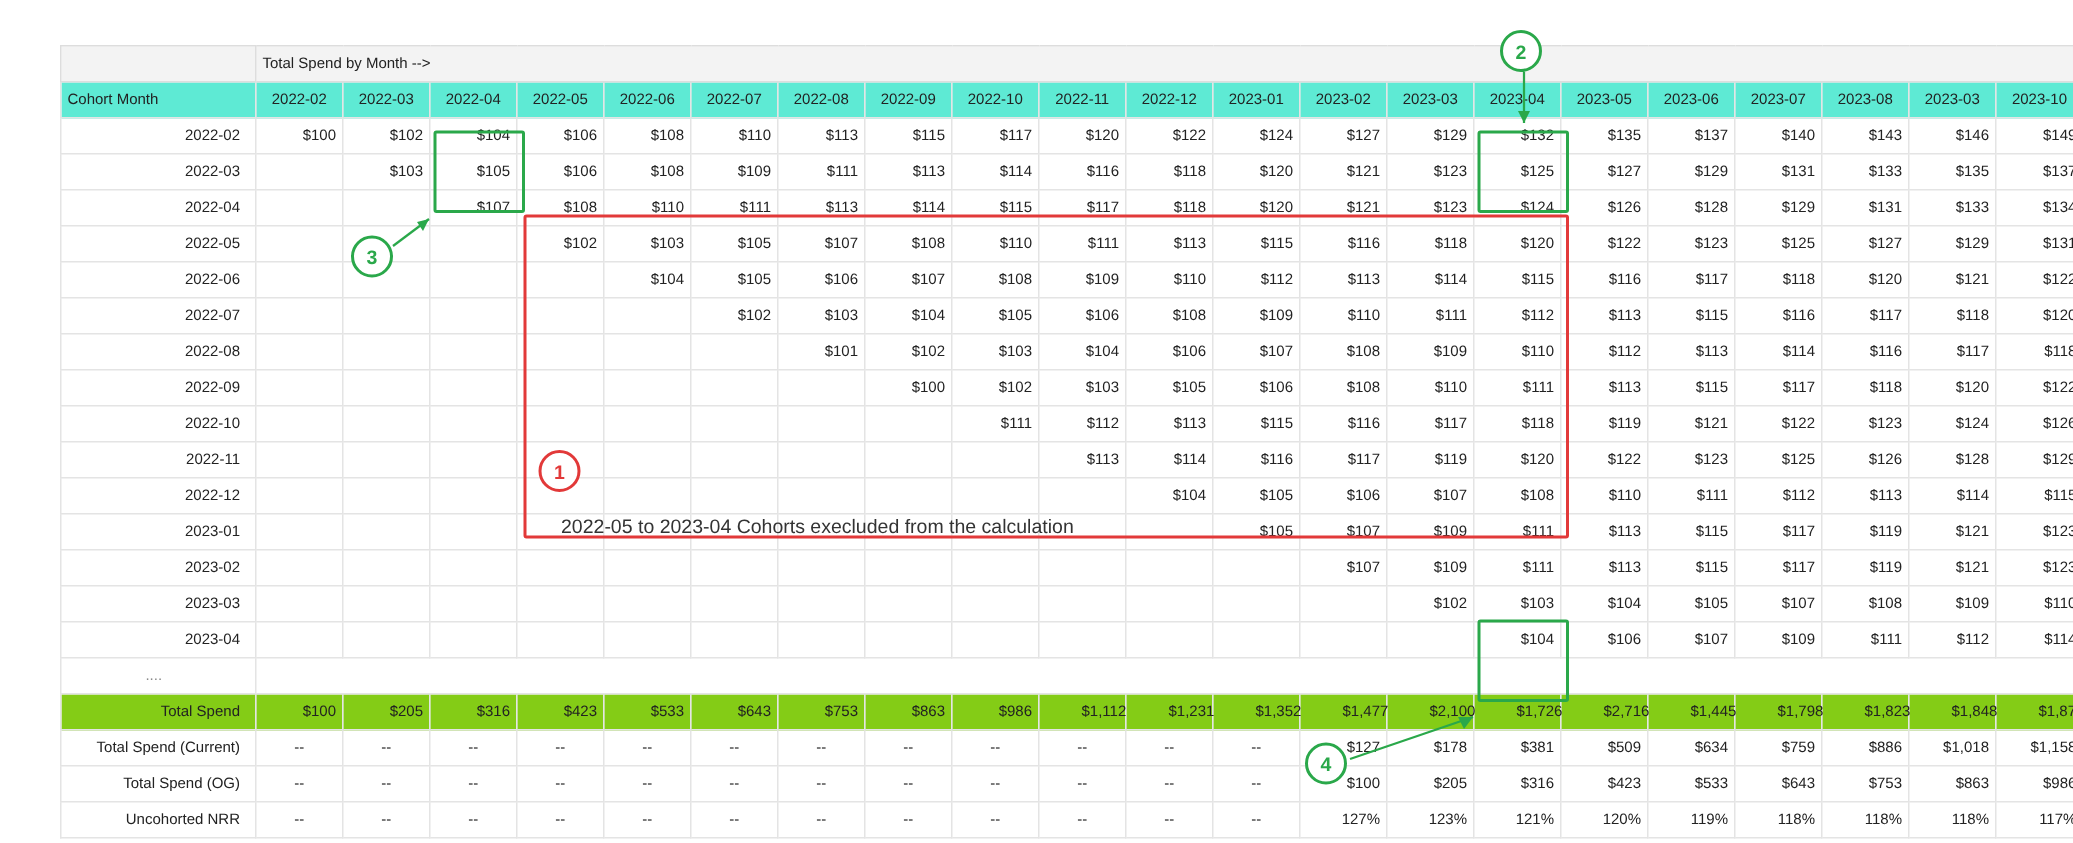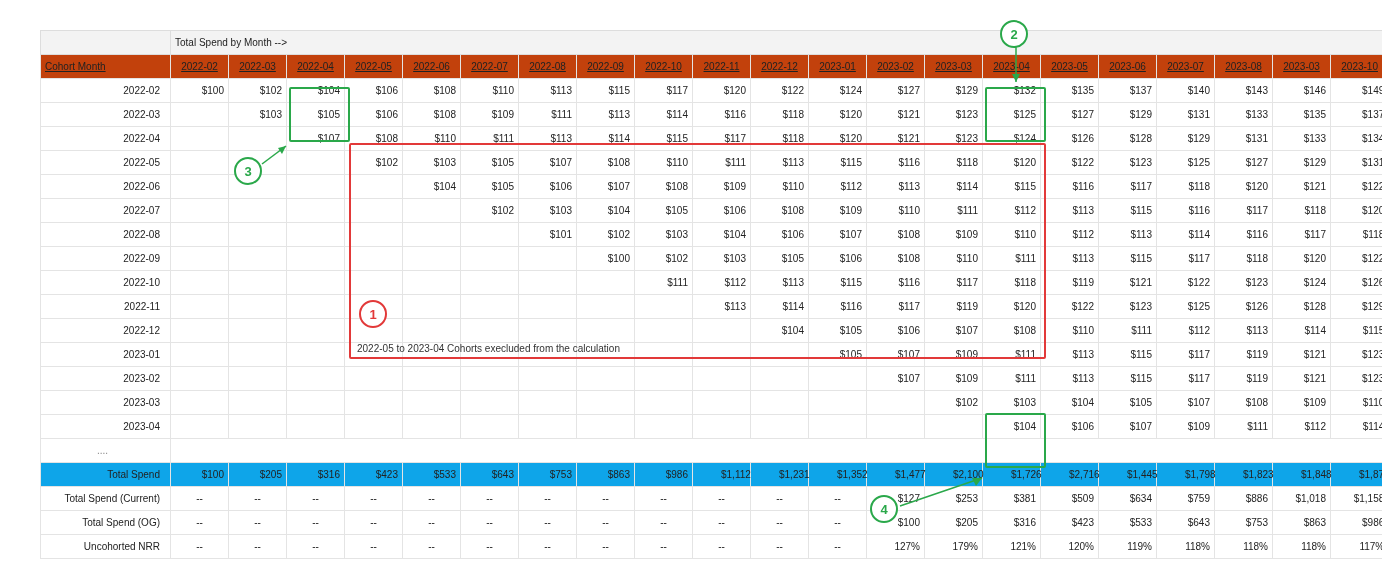--- a/index.html
+++ b/index.html
@@ -38,41 +38,40 @@
   tr.title-row td {
     background: #f3f3f3;
     border-color: #ddd;
   }
   tr.title-row td.title-cell {
     text-align: left;
     padding-left: 4px;
     font-weight: normal;
   }
   tr.header-row th {
-    background: #c2410c;
+    background: #5eead4;
     font-weight: normal;
     text-align: center;
-    text-decoration: underline;
   }
   tr.header-row th.lab {
     text-align: left;
     padding-left: 4px;
   }
   td.empty {
     color: transparent;
   }
   tr.dots td.lab {
      text-align: center;
      color:#888;
   }
   tr.totals-sep td {
     border-top: 1.5px solid #666;
   }
   tr.sum td.lab { }
-  tr.sum td { background: #0ea5e9; padding-left: 28px; }
+  tr.sum td { background: #84cc16; padding-left: 28px; }
   tr.sum2 td.lab {}
   tr.sum td, tr.sum2 td { }
   td.dash { text-align:center; }
   
   .anno-box {
     position: absolute;
     box-sizing: border-box;
     pointer-events: none;
     z-index: 50;
   }
@@ -541,21 +540,21 @@
           <td class="dash">--</td>
           <td class="dash">--</td>
           <td class="dash">--</td>
           <td class="dash">--</td>
           <td class="dash">--</td>
           <td class="dash">--</td>
           <td class="dash">--</td>
           <td class="dash">--</td>
           <td class="dash">--</td>
           <td>$127</td>
-          <td>$253</td>
+          <td>$178</td>
           <td>$381</td>
           <td>$509</td>
           <td>$634</td>
           <td>$759</td>
           <td>$886</td>
           <td>$1,018</td>
           <td>$1,158</td>
         </tr>
         <tr class="sum2">
           <td class="lab">Total Spend (OG)</td>
@@ -589,21 +588,21 @@
           <td class="dash">--</td>
           <td class="dash">--</td>
           <td class="dash">--</td>
           <td class="dash">--</td>
           <td class="dash">--</td>
           <td class="dash">--</td>
           <td class="dash">--</td>
           <td class="dash">--</td>
           <td class="dash">--</td>
           <td>127%</td>
-          <td>179%</td>
+          <td>123%</td>
           <td>121%</td>
           <td>120%</td>
           <td>119%</td>
           <td>118%</td>
           <td>118%</td>
           <td>118%</td>
           <td>117%</td>
         </tr>
       </tbody>
 </table>
@@ -633,14 +632,14 @@
 
 <div class="anno-box anno-green" style="left:985px; top:413px; width:61px; height:55px;"></div>
 <div class="anno-circle green" style="left:870px; top:495px;">
   <span>4</span>
 </div>
 <svg class="anno-arrow" style="left:896px; top:474px;" width="94" height="36">
   <line x1="4" y1="32" x2="86" y2="4" stroke="#2aa84a" stroke-width="1.5"></line>
   <polygon points="86,4 76,4 80,12" fill="#2aa84a"></polygon>
 </svg>
 
-<div style="position: absolute; left: 357px; top: 343px; font-size: 10px; color: rgb(51, 51, 51);">2022-05 to 2023-04 Cohorts execluded from the calculation</div>
+<div style="position: absolute; left: 374px; top: 343px; font-size: 13px; color: rgb(51, 51, 51);">2022-05 to 2023-04 Cohorts execluded from the calculation</div>
   </div>
 
 </body></html>

